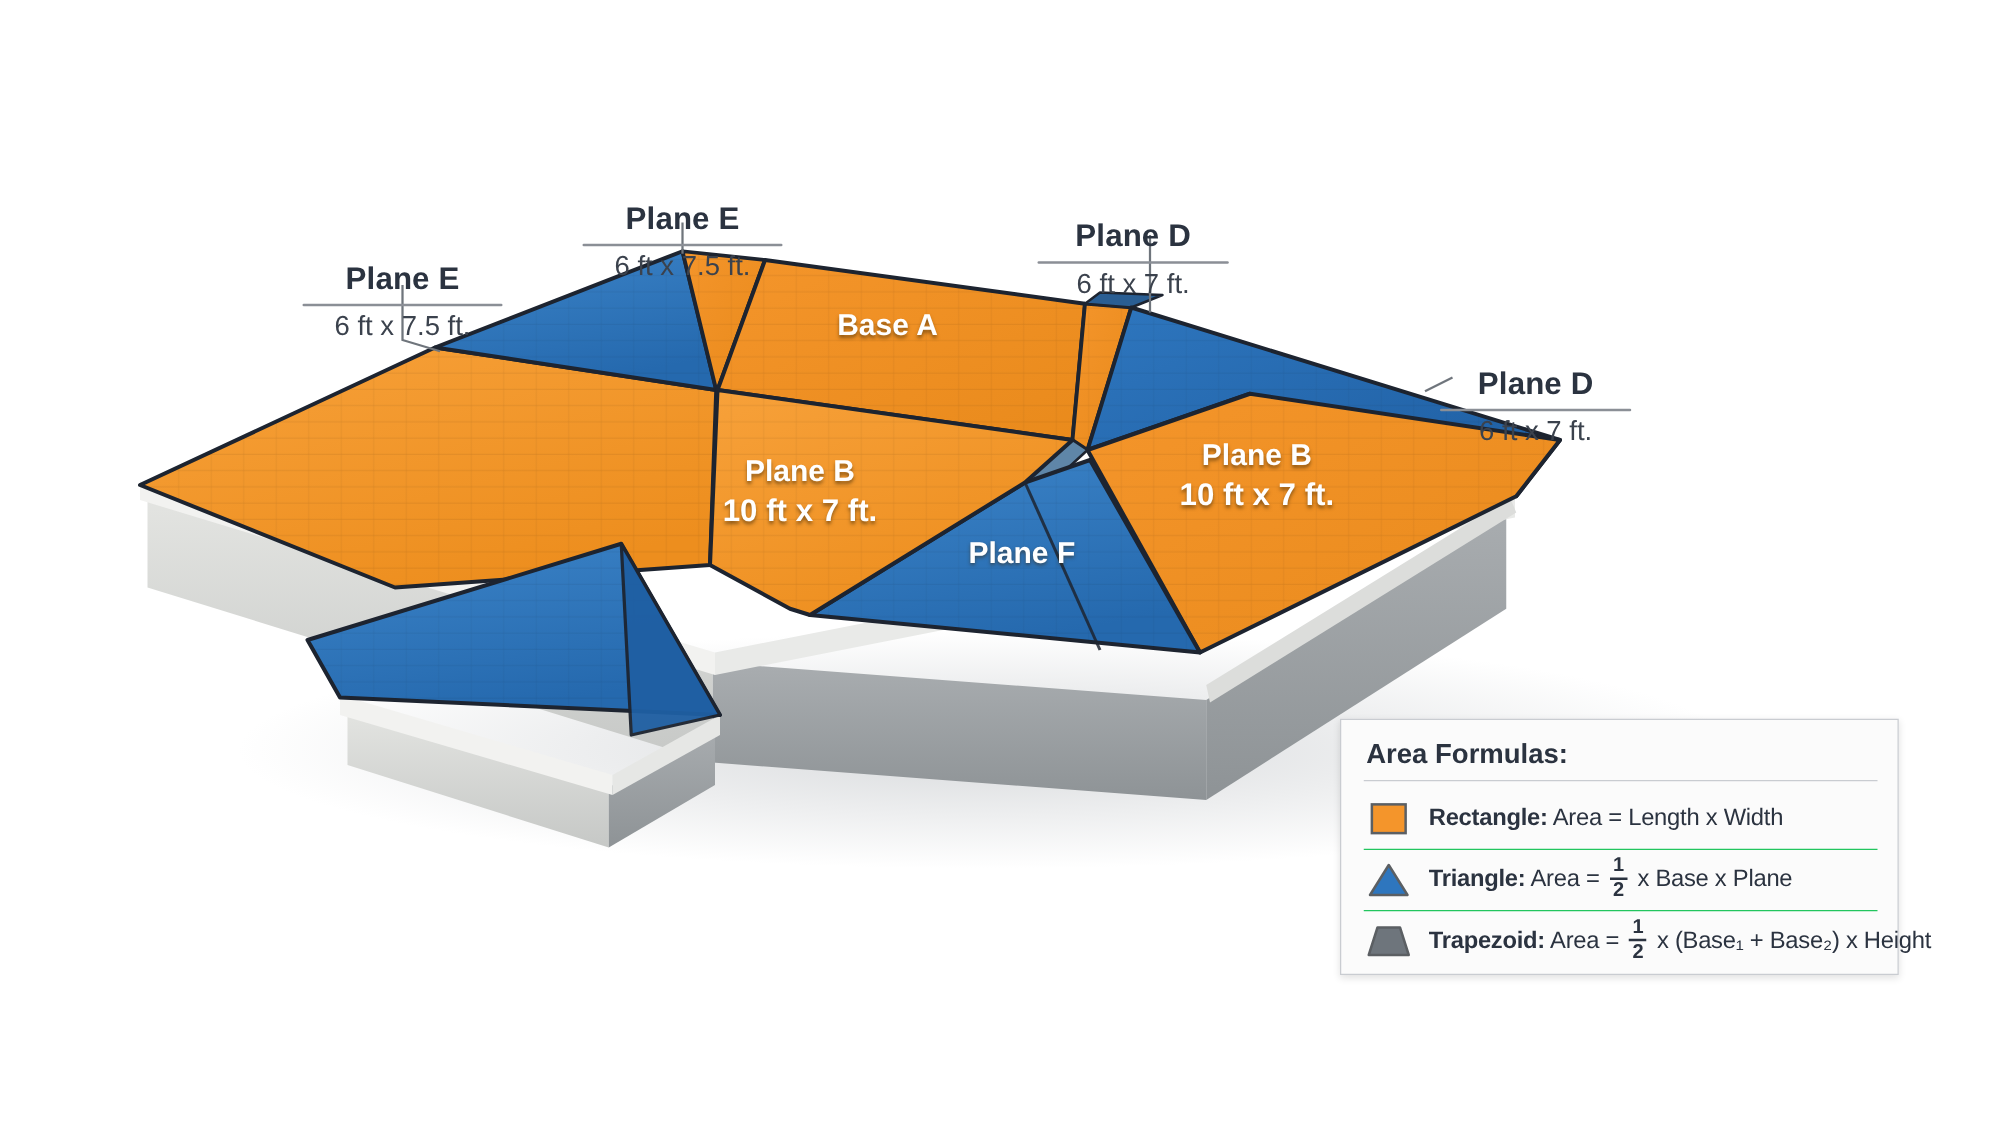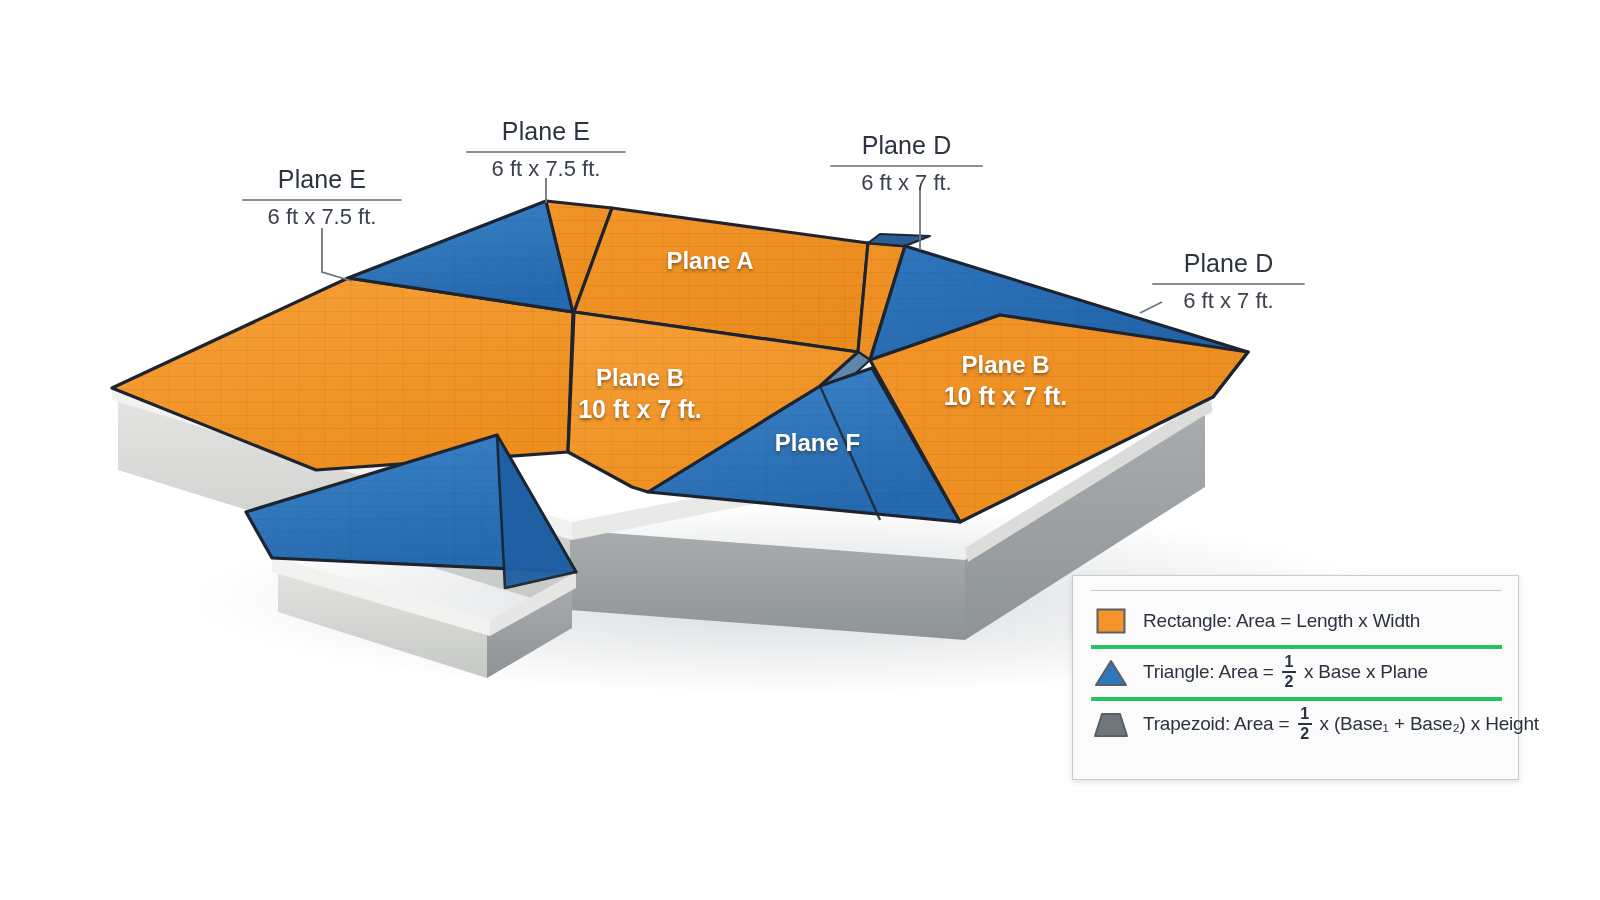--- a/index.html
+++ b/index.html
@@ -9,22 +9,22 @@
     font-family:"Liberation Sans", sans-serif;
     overflow:hidden;
     position:relative;
   }
   #stage{position:absolute;inset:0;width:1600px;height:900px;}
   svg.roof{position:absolute;left:0;top:0;width:1600px;height:900px;}
 
   
   .callout{position:absolute;text-align:center;}
   .callout .ttl{
-    font-size:25px;font-weight:normal;color:#2b3340;
-    letter-spacing:.1px;line-height:1.15;white-space:nowrap;
+    font-size:25px;font-weight:bold;color:#2b3340;
+    letter-spacing:.1px;line-height:1.15;white-space:nowrap;margin-top:44px;
   }
   .callout .rule{
     height:2px;background:#8b8f96;margin:5px 0 3px 0;border-radius:1px;
   }
   .callout .sub{
     font-size:22px;color:#3b424d;white-space:nowrap;line-height:1.2;
     font-weight:400;
   }
 
   
@@ -45,24 +45,24 @@
     box-sizing:border-box;
     padding:14px 16px 8px 18px;
   }
   #legend .lg-title{
     font-size:22px;font-weight:bold;color:#2b3340;margin:0 0 8px 2px;
   }
   #legend .lg-sep{height:1px;background:#c9ccd1;margin:0 0 6px 0;}
   .lg-row{
     display:flex;align-items:center;gap:12px;height:48px;
   }
-  .lg-row + .lg-row{border-top:4px solid #22c55e;}
+  .lg-row + .lg-row{border-top:1px solid #22c55e;}
   .lg-swatch{width:40px;flex:0 0 40px;display:flex;justify-content:center;align-items:center;}
   .lg-text{font-size:19px;color:#2b3340;white-space:nowrap;letter-spacing:-.2px;}
-  .lg-text b{font-weight:normal;}
+  .lg-text b{font-weight:bold;}
   .frac{
     display:inline-flex;flex-direction:column;align-items:center;
     vertical-align:middle;line-height:1;margin:0 3px;position:relative;top:-1px;
   }
   .frac .num{font-size:16px;font-weight:bold;}
   .frac .bar{width:14px;height:2px;background:#2b3340;margin:1px 0;}
   .frac .den{font-size:16px;font-weight:bold;}
 </style>
 </head>
 <body>
@@ -211,40 +211,41 @@
     <div class="sub">6 ft x 7 ft.</div>
   </div>
 
   <div class="callout" style="left:1152px;top:249px;width:153px;">
     <div class="ttl">Plane D</div>
     <div class="rule"></div>
     <div class="sub">6 ft x 7 ft.</div>
   </div>
 
   <div class="plabel" style="left:610px;top:246px;width:200px;">
-    <div class="n">Plane A</div>
+    <div class="n">Base A</div>
   </div>
 
 
   <div class="plabel" style="left:540px;top:363px;width:200px;">
     <div class="n">Plane B</div>
     <div class="d">10 ft x 7 ft.</div>
   </div>
 
   <div class="plabel" style="left:903px;top:350px;width:205px;">
     <div class="n">Plane B</div>
     <div class="d">10 ft x 7 ft.</div>
   </div>
 
   <div class="plabel" style="left:715px;top:428px;width:205px;">
     <div class="n">Plane F</div>
   </div>
 
 
   <div id="legend">
+    <div class="lg-title">Area Formulas:</div>
     <div class="lg-sep"></div>
 
     <div class="lg-row">
       <div class="lg-swatch">
         <svg width="30" height="26" viewBox="0 0 30 26">
           <rect x="1.5" y="1.5" width="27" height="23" fill="#F4952B" stroke="#5b5f63" stroke-width="2"></rect>
         </svg>
       </div>
       <div class="lg-text">
         <b>Rectangle:</b>

